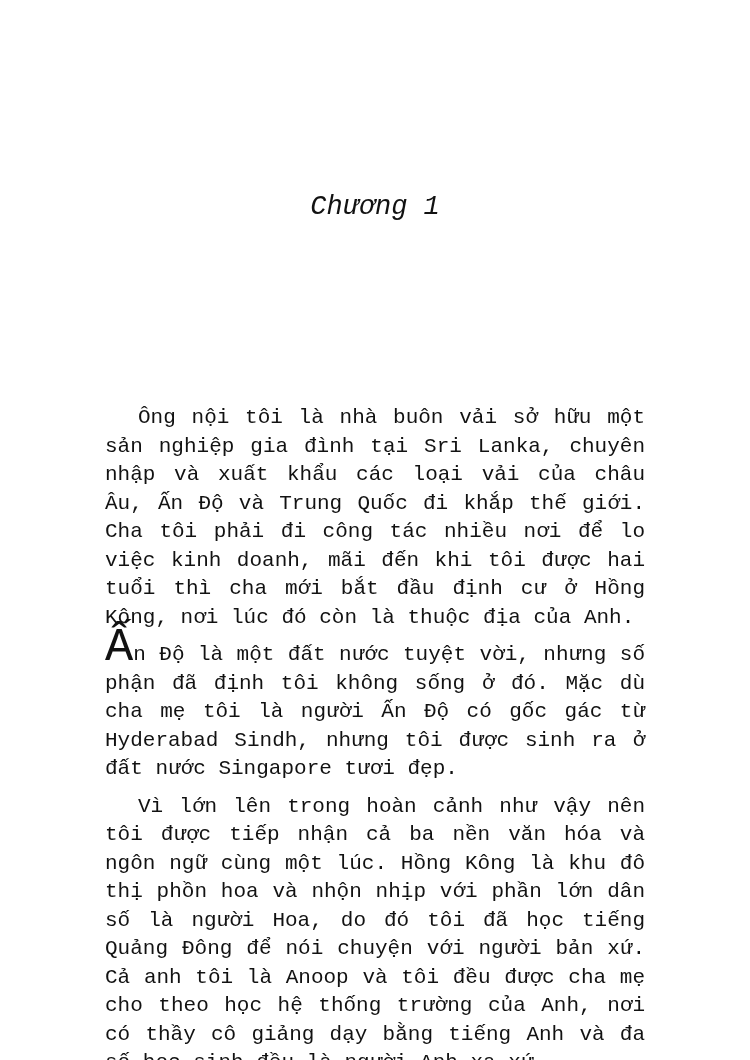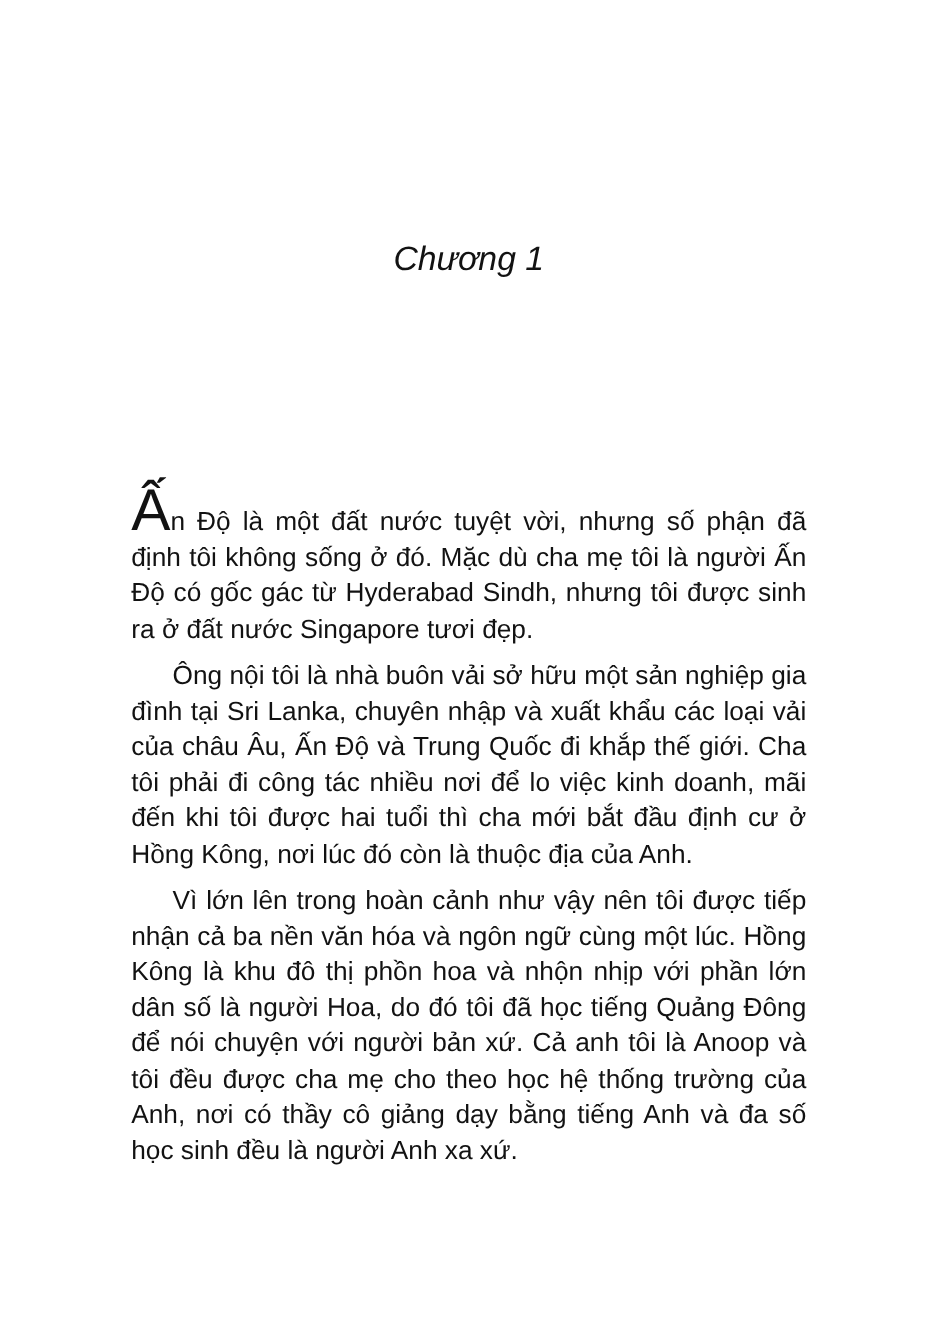--- a/index.html
+++ b/index.html
@@ -6,21 +6,21 @@
     margin: 0;
     padding: 0;
     background: #ffffff;
   }
   .page {
     position: relative;
     width: 750px;
     height: 1060px;
     background: #ffffff;
     overflow: hidden;
-    font-family: Liberation Sans, sans-serif;
+    font-family: Liberation Mono, monospace;
     color: #121212;
   }
   .chapter-label {
     position: absolute;
     top: 191px;
     left: 0;
     width: 100%;
     text-align: center;
     font-style: italic;
     font-size: 27px;
@@ -58,17 +58,17 @@
     font-size: 47px;
     line-height: 0;
   }
 </style>
 </head>
 <body>
 
 <div class="page">
   <div class="chapter-label">Chương 1</div>
   <div class="body-text">
+    <p class="para">Ông nội tôi là nhà buôn vải sở hữu một sản nghiệp gia đình tại Sri Lanka, chuyên nhập và xuất khẩu các loại vải của châu Âu, Ấn Độ và Trung Quốc đi khắp thế giới. Cha tôi phải đi công tác nhiều nơi để lo việc kinh doanh, mãi đến khi tôi được hai tuổi thì cha mới bắt đầu định cư ở Hồng Kông, nơi lúc đó còn là thuộc địa của Anh.</p>
     <p class="para first"><span class="initial">Ấ</span><span>n Độ là một đất nước tuyệt vời, nhưng số phận đã định tôi không sống ở đó. Mặc dù cha mẹ tôi là người Ấn Độ có gốc gác từ Hyderabad Sindh, nhưng tôi được sinh ra ở đất nước Singapore tươi đẹp.</span></p>
-    <p class="para">Ông nội tôi là nhà buôn vải sở hữu một sản nghiệp gia đình tại Sri Lanka, chuyên nhập và xuất khẩu các loại vải của châu Âu, Ấn Độ và Trung Quốc đi khắp thế giới. Cha tôi phải đi công tác nhiều nơi để lo việc kinh doanh, mãi đến khi tôi được hai tuổi thì cha mới bắt đầu định cư ở Hồng Kông, nơi lúc đó còn là thuộc địa của Anh.</p>
     <p class="para">Vì lớn lên trong hoàn cảnh như vậy nên tôi được tiếp nhận cả ba nền văn hóa và ngôn ngữ cùng một lúc. Hồng Kông là khu đô thị phồn hoa và nhộn nhịp với phần lớn dân số là người Hoa, do đó tôi đã học tiếng Quảng Đông để nói chuyện với người bản xứ. Cả anh tôi là Anoop và tôi đều được cha mẹ cho theo học hệ thống trường của Anh, nơi có thầy cô giảng dạy bằng tiếng Anh và đa số học sinh đều là người Anh xa xứ.</p>
   </div>
 </div>
 
 </body></html>

